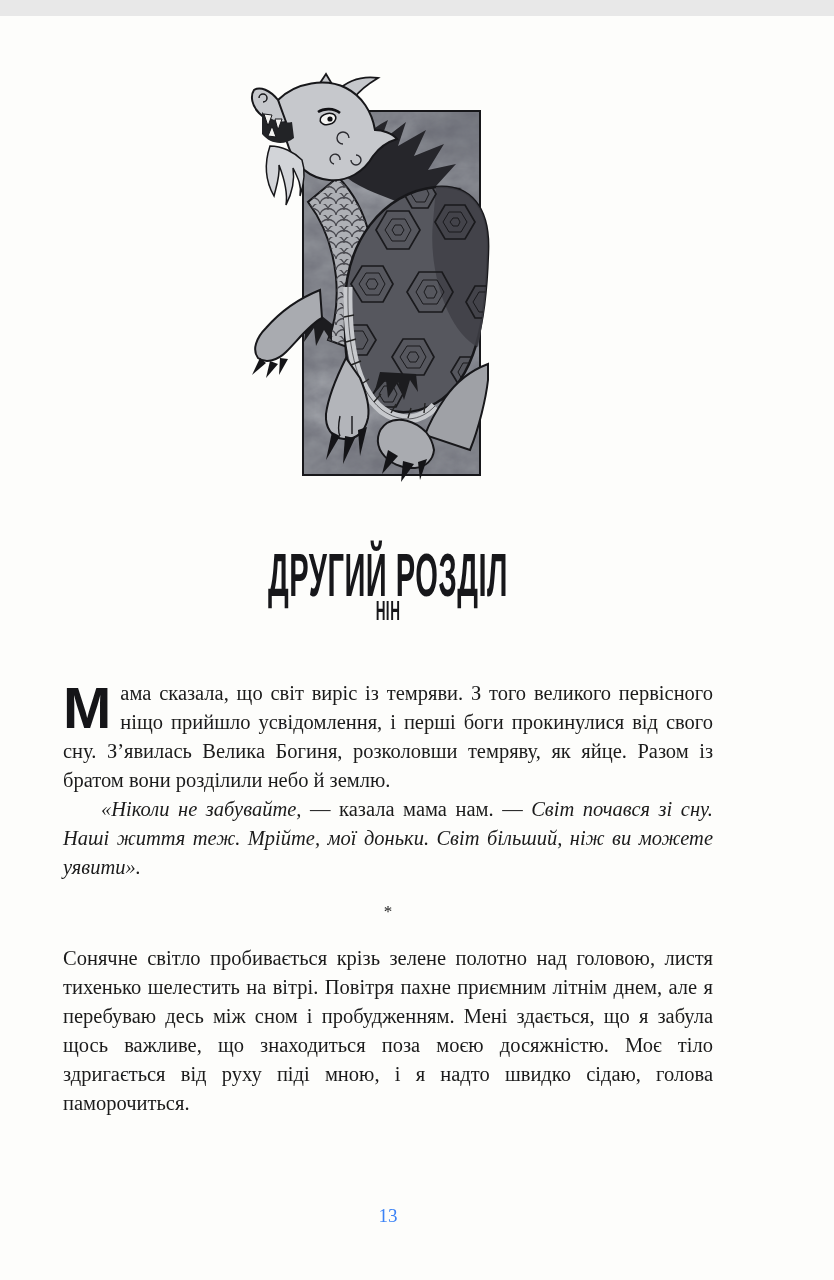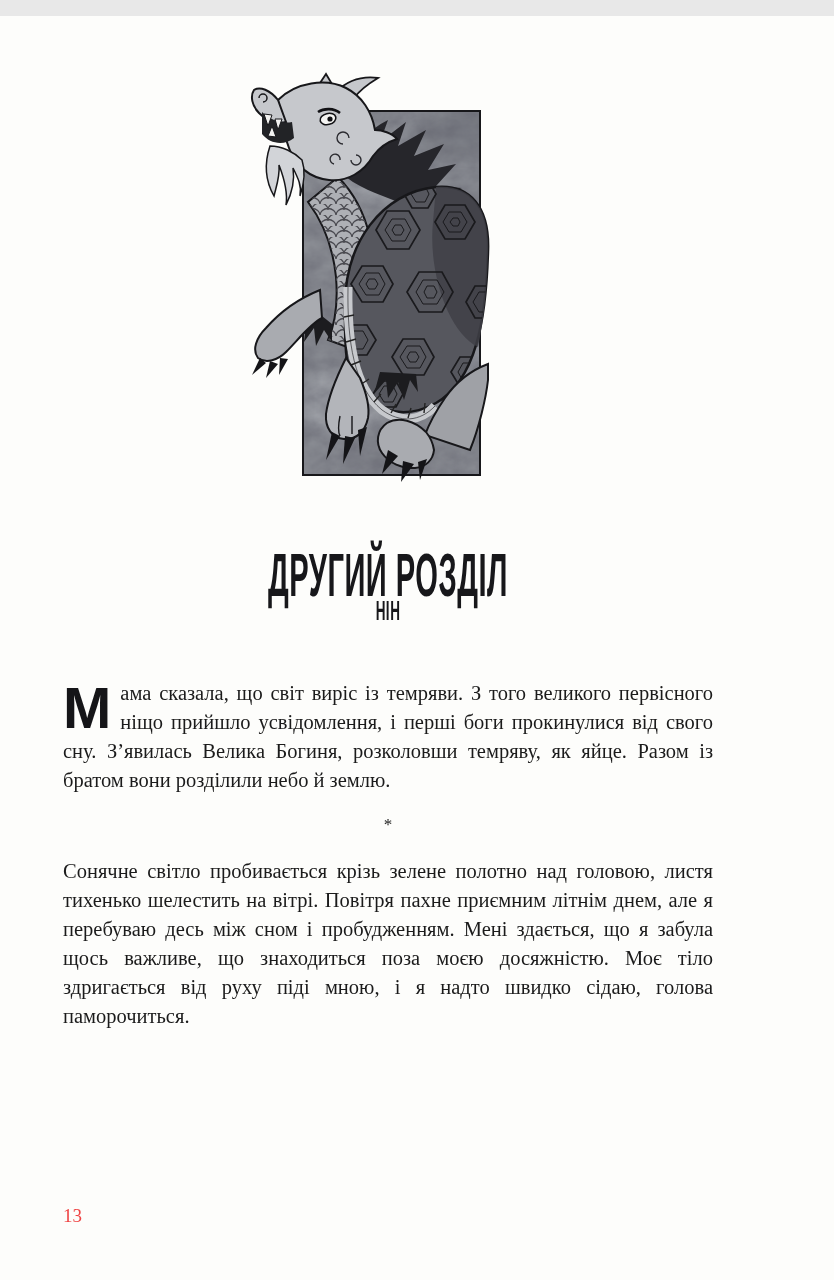--- a/index.html
+++ b/index.html
@@ -95,24 +95,24 @@
     line-height: 20px;
     text-indent: 0;
   }
 
   
   .page-number {
     position: absolute;
     top: 1189px;
     left: 63px;
     width: 650px;
-    text-align: left;
+    text-align: center;
     font-family: "Liberation Serif", serif;
     font-size: 19px;
-    color: #ef4444;
+    color: #3b82f6;
   }
 </style>
 </head>
 <body>
 
 <div class="book-page">
 
   <div class="illustration" title="Чорно-біла ілюстрація дракона-черепахи (голова дракона, панцир черепахи з шестикутними щитками, кігтисті лапи) на сірому прямокутному тлі">
     <svg viewBox="0 0 254 412" width="254" height="412" xmlns="http://www.w3.org/2000/svg">
       <defs>
@@ -262,19 +262,22 @@
     </svg>
   </div>
 
   <h1 class="chapter-title">ДРУГИЙ РОЗДІЛ</h1>
   <h2 class="chapter-subtitle">НІН</h2>
 
   <div class="body-text" lang="uk">
     <p>
       <span class="drop-cap">М</span><span>ама сказала, що світ виріс із темряви. З того великого первісного ніщо прийшло усвідомлення, і перші боги прокинулися від сво­го сну. З’явилась Велика Богиня, розколовши темряву, як яйце. Разом із братом вони розділили небо й землю.</span>
     </p>
+    <p class="para-indent">
+      <span class="italic">«Ніколи не забувайте, </span><span class="roman">— казала мама нам. — </span><span class="italic">Світ почався зі сну. Наші життя теж. Мрійте, мої доньки. Світ більший, ніж ви можете уявити».</span>
+    </p>
     <div class="section-separator">*</div>
     <p>Сонячне світло пробивається крізь зелене полотно над головою, листя тихенько шелестить на вітрі. Повітря пахне приємним літ­нім днем, але я перебуваю десь між сном і пробудженням. Мені здається, що я забула щось важливе, що знаходиться поза моєю досяжністю. Моє тіло здригається від руху піді мною, і я надто швидко сідаю, голова паморочиться.</p>
   </div>
 
   <div class="page-number">13</div>
 
 </div>
 
 </body></html>

